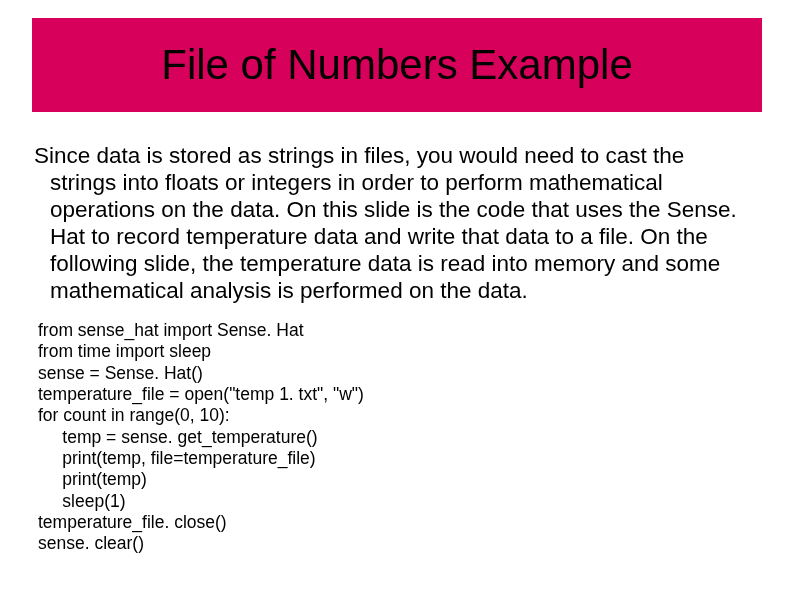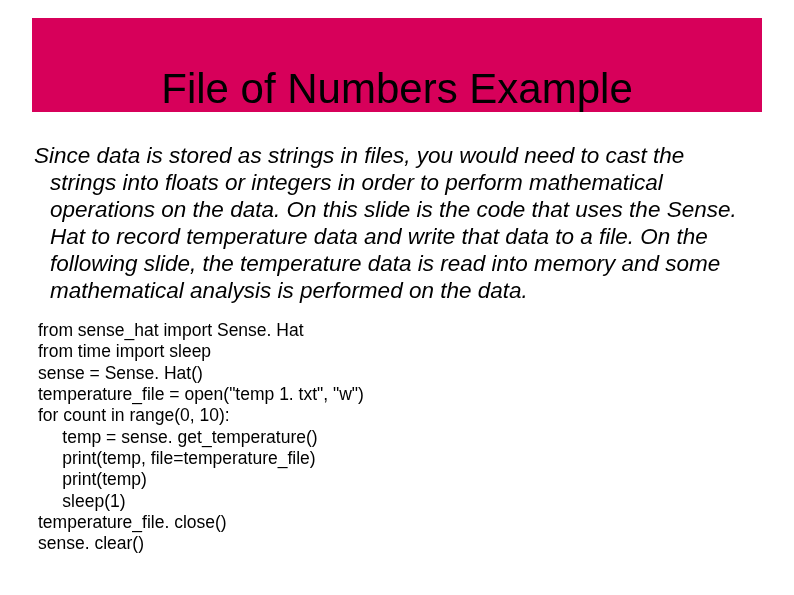--- a/index.html
+++ b/index.html
@@ -18,38 +18,37 @@
     box-sizing: border-box;
   }
   .title-bar {
     position: absolute;
     top: 18px;
     left: 32px;
     right: 32px;
     height: 94px;
     background: #d7005a;
     display: flex;
-    align-items: flex-end;
+    align-items: center;
     justify-content: center;
   }
   .title-bar .title-text {
     color: #000000;
     font-size: 42px;
     font-weight: 400;
     line-height: 1.1;
   }
   .body-text {
     position: absolute;
     top: 142px;
     left: 34px;
     right: 38px;
     font-size: 22.5px;
     color: #000;
     line-height: 1.20;
-    font-style: italic;
   }
   .body-text .indent {
     display: block;
     padding-left: 16px;
     text-indent: -16px;
   }
   .code-block {
     position: absolute;
     top: 320px;
     left: 38px;

